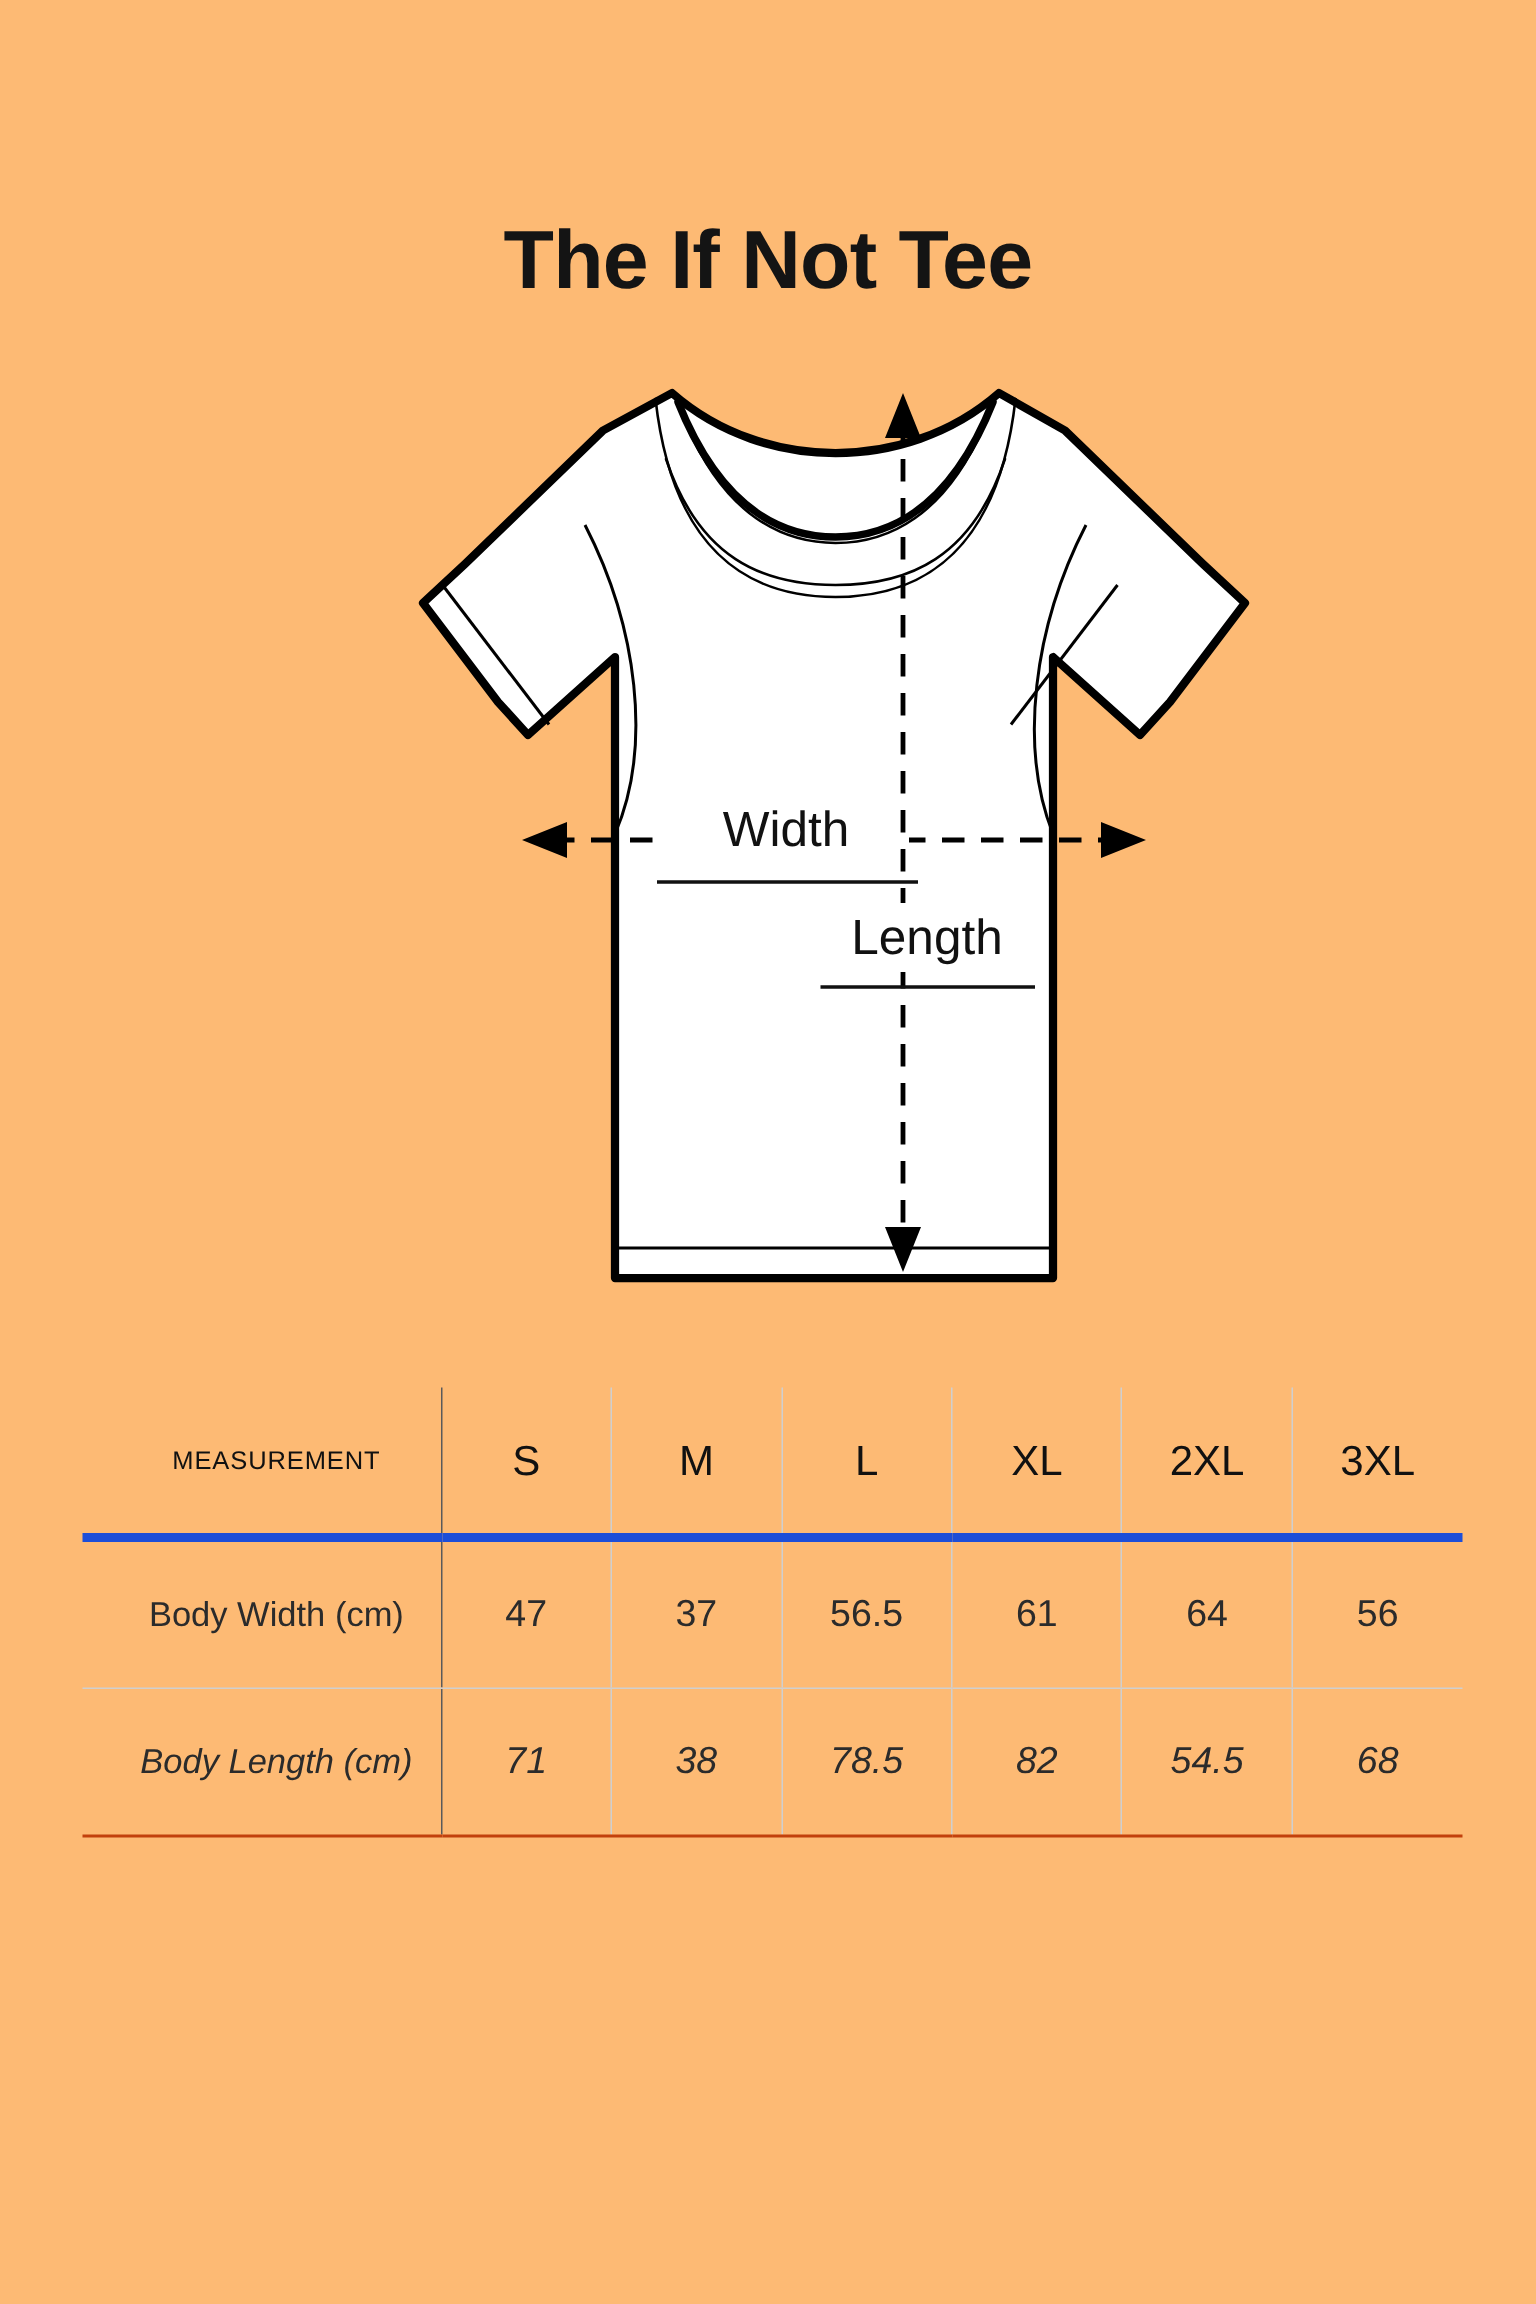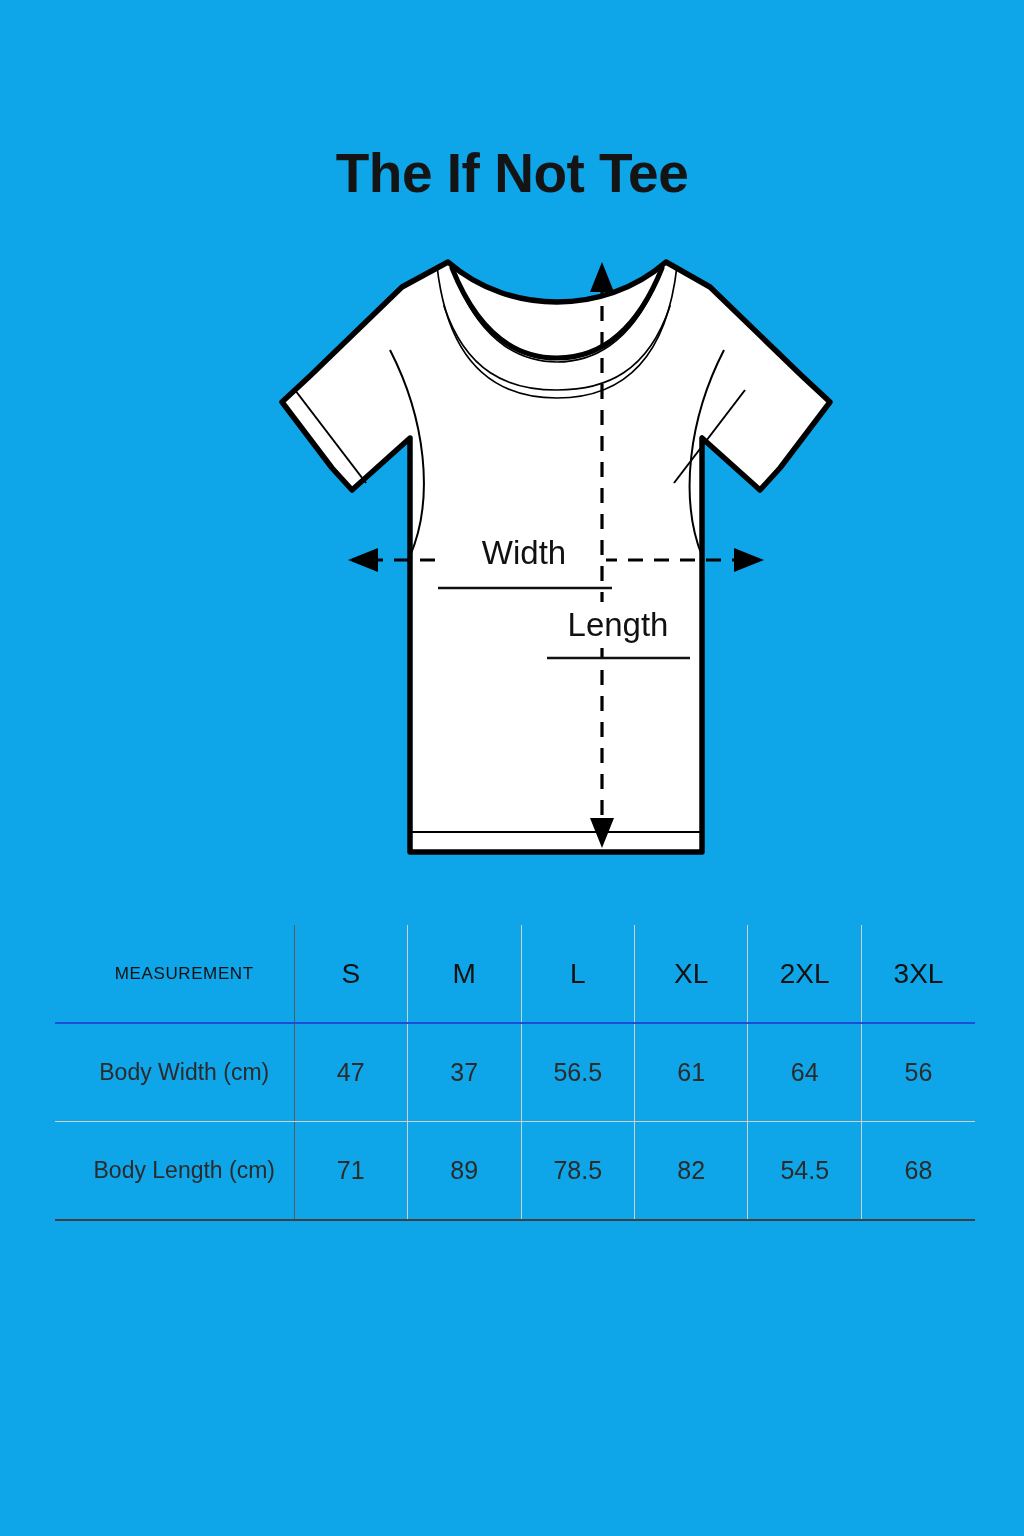--- a/index.html
+++ b/index.html
@@ -13,21 +13,21 @@
     font-family: "Liberation Sans", "DejaVu Sans", sans-serif;
     color: #111111;
     position: relative;
     overflow: hidden;
   }
 
   .page {
     width: 1024px;
     height: 1536px;
     position: relative;
-    background: #0ea5e9;
+    background: #fdba74;
   }
 
   
   .title {
     position: absolute;
     top: 143px;
     left: 0;
     width: 1024px;
     text-align: center;
     font-size: 55px;
@@ -91,23 +91,23 @@
     padding-left: 20px !important;
     font-size: 23px;
     color: #2b2b2b;
   }
   .td-value {
     font-size: 25px;
     color: #2b2b2b;
   }
 
   
-  .size-table tr.row-head th { border-bottom: 2px solid #1d4ed8; }
+  .size-table tr.row-head th { border-bottom: 6px solid #1d4ed8; }
   .size-table tr.row-data td { border-bottom: 1px solid #cfcfcf; text-align: center; }
-  .size-table tr.row-last td { border-bottom: 2px solid #404040; }
+  .size-table tr.row-last td { border-bottom: 2px solid #c2410c; font-style: italic; }
 
   .size-table .divider-strong { border-left: 1.6px solid #5a5a5a; }
   .size-table .divider-light  { border-left: 1px solid #cfcfcf; }
 </style>
 </head>
 <body>
 
 <div class="page">
 
   <div class="title">The If Not Tee</div>
@@ -218,21 +218,21 @@
         <td class="td-value divider-strong">47</td>
         <td class="td-value divider-light">37</td>
         <td class="td-value divider-light">56.5</td>
         <td class="td-value divider-light">61</td>
         <td class="td-value divider-light">64</td>
         <td class="td-value divider-light">56</td>
       </tr>
       <tr class="row-data row-last">
         <td class="td-measure">Body Length (cm)</td>
         <td class="td-value divider-strong">71</td>
-        <td class="td-value divider-light">89</td>
+        <td class="td-value divider-light">38</td>
         <td class="td-value divider-light">78.5</td>
         <td class="td-value divider-light">82</td>
         <td class="td-value divider-light">54.5</td>
         <td class="td-value divider-light">68</td>
       </tr>
     </tbody>
   </table>
 
 </div>
 

